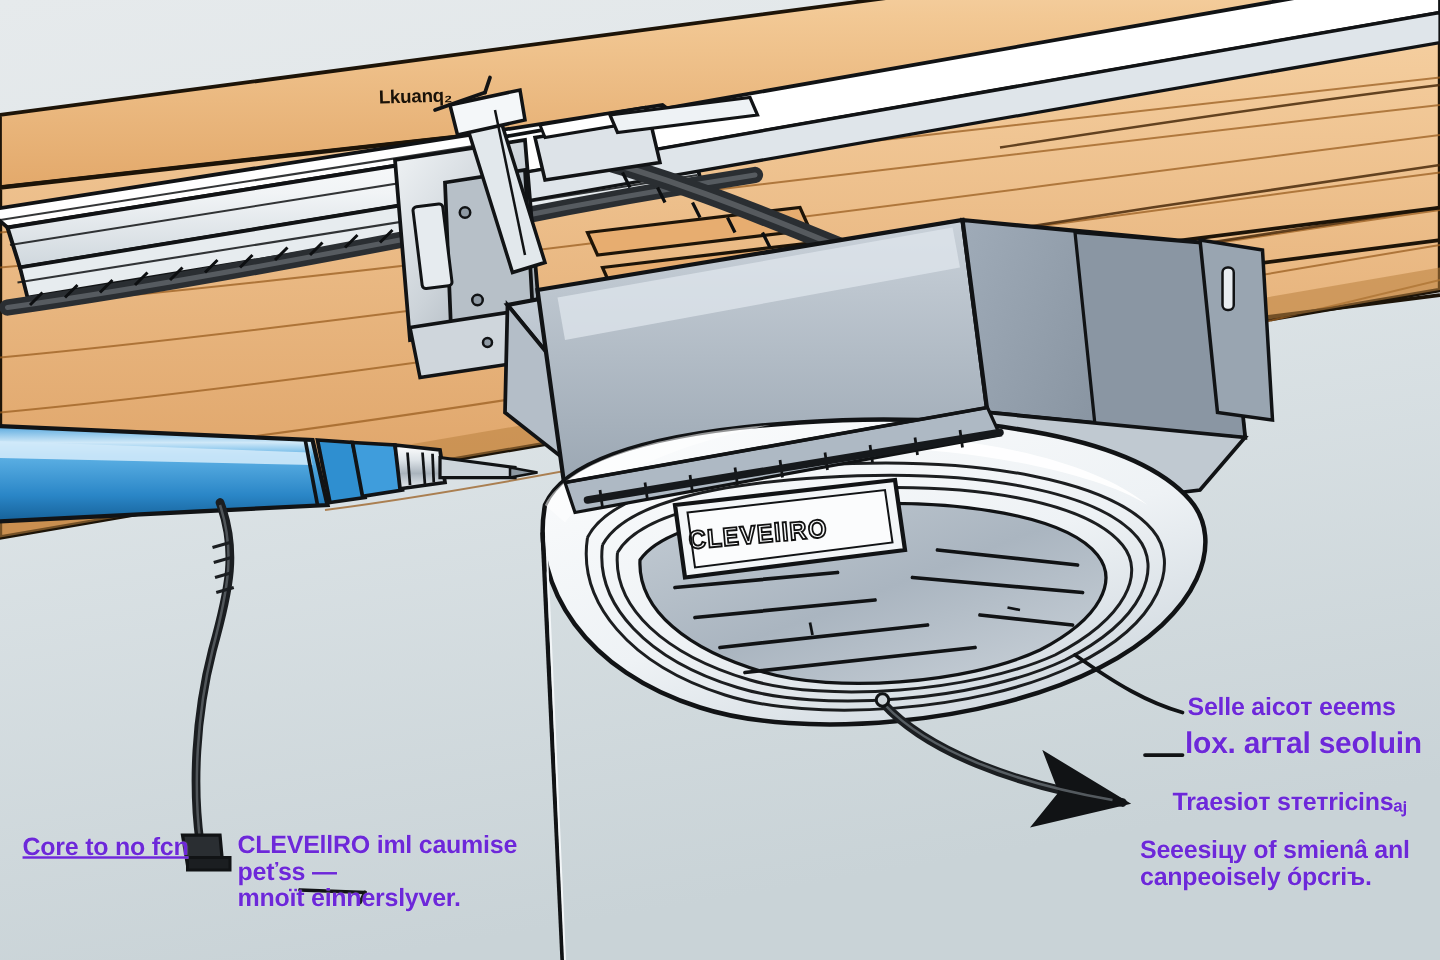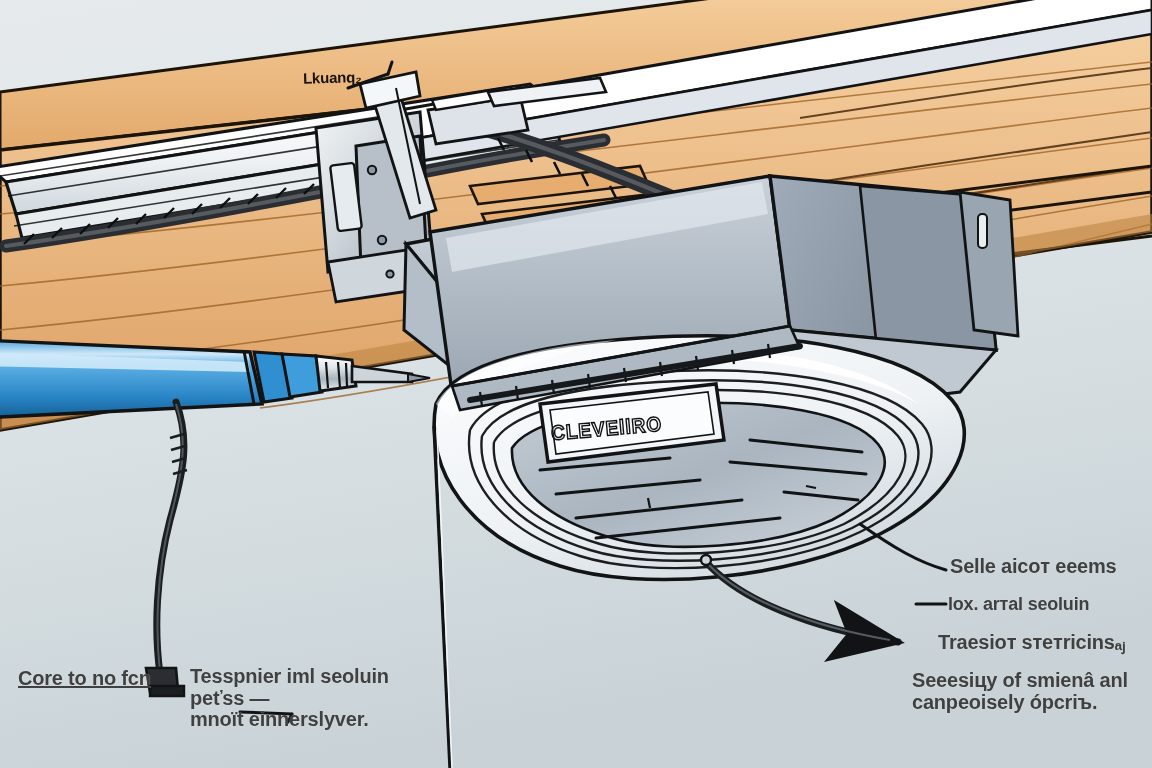--- a/index.html
+++ b/index.html
@@ -7,32 +7,32 @@
   body{font-family:"Liberation Sans",sans-serif;}
   #stage{
     position:relative;
     width:1152px;height:768px;
     overflow:hidden;
     background:#dfe4e6;
   }
   #stage svg{position:absolute;left:0;top:0;}
   .anno{
     position:absolute;
-    color:#404040;
+    color:#6d28d9;
     font-family:"Liberation Sans",sans-serif;
     font-weight:700;
     line-height:1.08;
     letter-spacing:-0.2px;
     white-space:pre-line;
     text-shadow:0 0 1px rgba(255,255,255,.55);
   }
   #anno-bottom-left{left:18px;top:668px;font-size:20px;text-decoration:underline;}
   #anno-bottom-mid{left:190px;top:666px;font-size:20px;}
   #anno-right-1{left:950px;top:556px;font-size:20px;}
-  #anno-right-2{left:948px;top:595px;font-size:18px;}
+  #anno-right-2{left:948px;top:582px;font-size:24px;}
   #anno-right-3{left:938px;top:632px;font-size:20px;}
   #anno-right-4{left:912px;top:670px;font-size:20px;}
   #label-beam{left:303px;top:70px;font-size:15px;font-weight:700;
       transform:rotate(-1.5deg);color:#1a1208;text-shadow:none;}
   #logo-plate-text{
     left:551px;top:419px;font-size:19px;font-weight:700;
     letter-spacing:1px;
     color:transparent;
     -webkit-text-stroke:1.4px #111;
     transform:rotate(-5deg) scaleY(1.08);
@@ -325,21 +325,21 @@
     </g>
 
   </svg>
 
   <div class="anno" id="label-beam">Lkuanq₂</div>
 
   <div class="anno" id="logo-plate-text">CLEVEllRO</div>
 
   <div class="anno" id="anno-bottom-left">Core to no fcn</div>
 
-  <div class="anno" id="anno-bottom-mid">Tesspnier iml seoluin
+  <div class="anno" id="anno-bottom-mid">CLEVEllRO iml caumise
 peťss —
 mnoït einnerslyver.</div>
 
   <div class="anno" id="anno-right-1">Selle aicoт eeems</div>
 
   <div class="anno" id="anno-right-2">lox. arтal seoluin</div>
 
   <div class="anno" id="anno-right-4">Seeesiцy of smienâ anl
 canpeоisely ópcriъ.</div>
 

